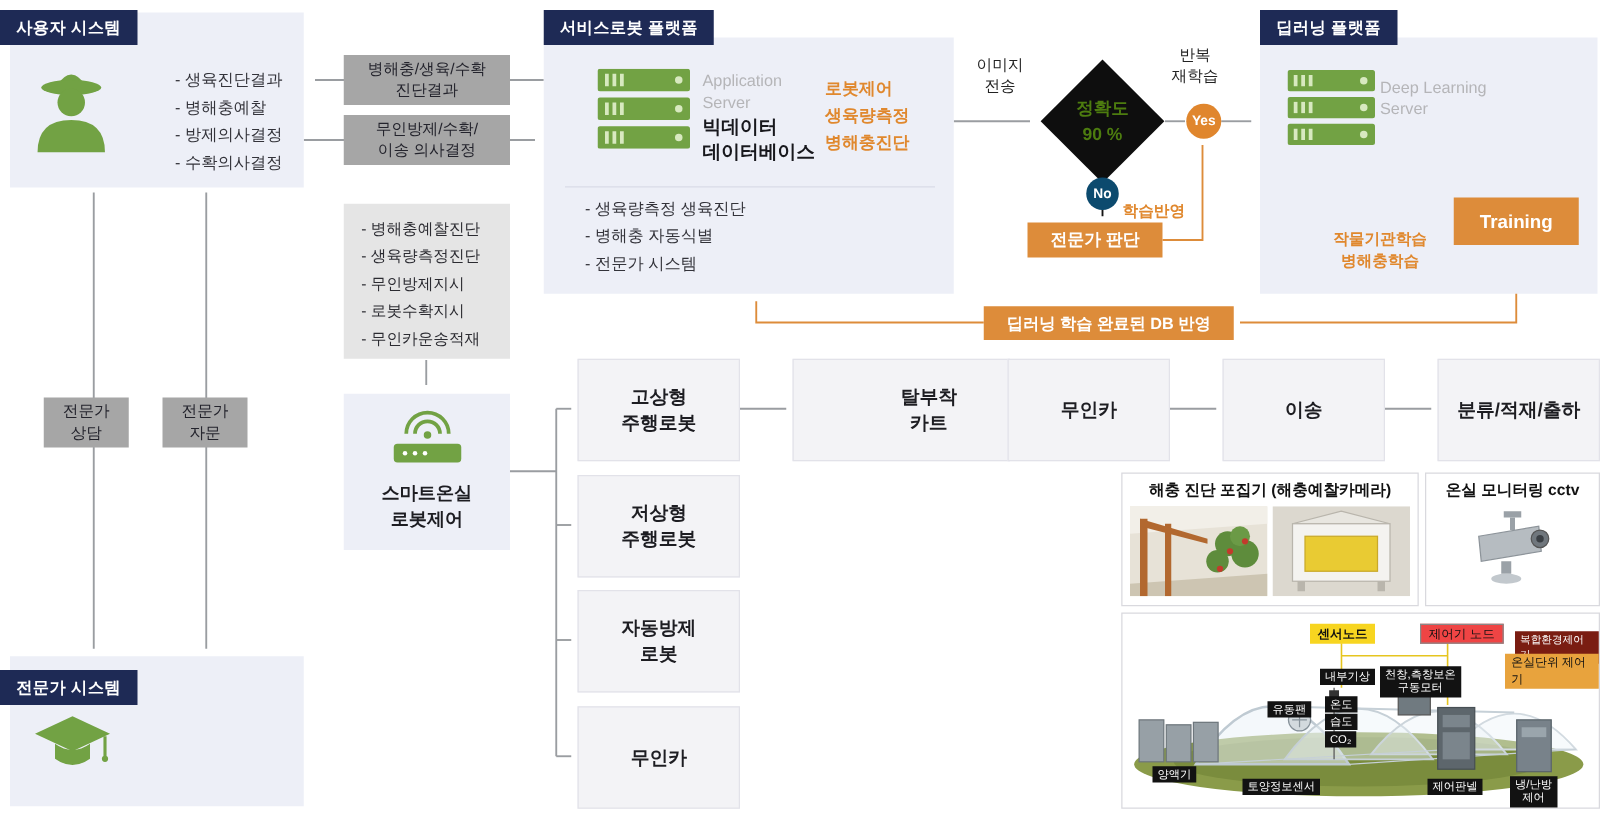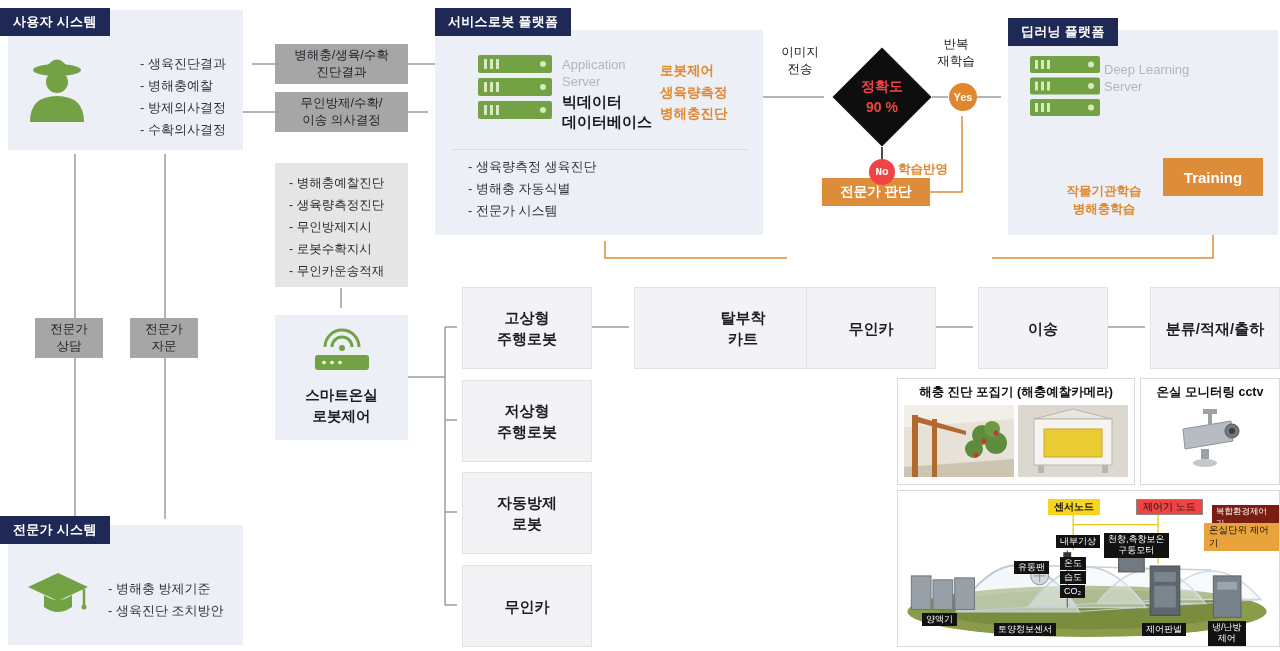--- a/index.html
+++ b/index.html
@@ -132,31 +132,31 @@
   <div style="position:absolute;z-index:2;left:452px;top:149px;width:296px;height:1px;background:#d9dce8;"></div>
   <div class="list" style="left:468px;top:156px;">
     <div>- 생육량측정 생육진단</div>
     <div>- 병해충 자동식별</div>
     <div>- 전문가 시스템</div>
   </div>
 
   <div class="lbl" style="left:772px;top:44px;width:56px;">이미지
 전송</div>
   <div style="position:absolute;z-index:2;left:847px;top:62px;width:70px;height:70px;background:#0e0e0e;transform:rotate(45deg);"></div>
-  <div class="pre" style="position:absolute;z-index:3;left:832px;top:76px;width:100px;text-align:center;color:#ef4444;font-weight:bold;font-size:14px;line-height:1.5;">정확도
+  <div class="pre" style="position:absolute;z-index:3;left:832px;top:76px;width:100px;text-align:center;color:#4d7c0f;font-weight:bold;font-size:14px;line-height:1.5;">정확도
 90 %</div>
   <div class="lbl" style="left:924px;top:36px;width:64px;">반복
 재학습</div>
   <div class="circle" style="left:949px;top:83px;width:28px;height:28px;background:#e0862d;">Yes</div>
-  <div class="circle" style="left:869px;top:159px;width:26px;height:26px;background:#ef4444;font-family:Liberation Mono, monospace;">No</div>
+  <div class="circle" style="left:869px;top:142px;width:26px;height:26px;background:#0c4a6e;">No</div>
   <div style="position:absolute;z-index:3;left:898px;top:161px;font-size:12.5px;font-weight:bold;color:#e0882e;">학습반영</div>
   <div class="orangebox" style="left:822px;top:178px;width:108px;height:28px;font-size:13.5px;">전문가 판단</div>
 
   <div class="panel" style="left:1008px;top:30px;width:270px;height:205px;"></div>
-  <div class="badge" style="left:1008px;top:18px;text-align:center;">딥러닝 플랫폼</div>
+  <div class="badge" style="left:1008px;top:8px;text-align:center;">딥러닝 플랫폼</div>
   <svg class="icon" style="left:1030px;top:56px;" width="70" height="60" viewBox="0 0 70 60">
     <g fill="#72a244">
       <rect x="0" y="0" width="70" height="17" rx="2"></rect>
       <rect x="0" y="21.5" width="70" height="17" rx="2"></rect>
       <rect x="0" y="43" width="70" height="17" rx="2"></rect>
     </g>
     <g fill="#d8e9c0">
       <rect x="5" y="4" width="3" height="9"></rect>
         <rect x="11" y="4" width="3" height="9"></rect>
         <rect x="17" y="4" width="3" height="9"></rect>
@@ -170,20 +170,21 @@
         <rect x="17" y="47" width="3" height="9"></rect>
         <circle cx="61" cy="51.5" r="3"></circle>
     </g>
   </svg>
   <div class="cap-gray pre" style="left:1104px;top:62px;">Deep Learning
 Server</div>
   <div class="orangebox" style="left:1163px;top:158px;width:100px;height:38px;font-size:15px;">Training</div>
   <div class="pre" style="position:absolute;z-index:2;left:1052px;top:182px;width:104px;text-align:center;font-size:12.5px;font-weight:bold;color:#e0882e;line-height:1.45;">작물기관학습
 병해충학습</div>
 
+  <div class="orangebox" style="left:787px;top:245px;width:200px;height:27px;font-size:13px;">딥러닝 학습 완료된 DB 반영</div>
 
   <div style="position:absolute;z-index:2;left:275px;top:163px;width:133px;height:124px;background:#e5e5e5;padding:9px 0 0 14px;box-sizing:border-box;font-size:12.5px;color:#2b2b31;line-height:22px;">
     <div>- 병해충예찰진단</div>
     <div>- 생육량측정진단</div>
     <div>- 무인방제지시</div>
     <div>- 로봇수확지시</div>
     <div>- 무인카운송적재</div>
   </div>
 
   <div class="panel" style="left:275px;top:315px;width:133px;height:125px;"></div>
@@ -212,31 +213,27 @@
   <div class="node" style="left:806px;top:287px;width:128px;height:80px;">무인카</div>
   <div class="node" style="left:978px;top:287px;width:128px;height:80px;">이송</div>
   <div class="node" style="left:1150px;top:287px;width:128px;height:80px;">분류/적재/출하</div>
 
   <div class="graybox" style="left:35px;top:318px;width:68px;height:40px;">전문가
 상담</div>
   <div class="graybox" style="left:130px;top:318px;width:68px;height:40px;">전문가
 자문</div>
 
   <div class="panel" style="left:8px;top:525px;width:235px;height:120px;"></div>
-  <div class="badge" style="left:0;top:516px;">전문가 시스템</div>
+  <div class="badge" style="left:0;top:536px;">전문가 시스템</div>
   <svg class="icon" style="left:26px;top:565px;" width="64" height="58" viewBox="0 0 64 58">
     <polygon points="32,8 62,22 32,36 2,22" fill="#72a244"></polygon>
     <path d="M18,30 V42 Q32,52 46,42 V30 Q32,40 18,30 Z" fill="#72a244"></path>
     <path d="M58,24 V40" stroke="#72a244" stroke-width="2.5" fill="none"></path>
     <circle cx="58" cy="42" r="2.5" fill="#72a244"></circle>
   </svg>
-  <div class="list" style="left:108px;top:578px;">
-    <div>- 병해충 방제기준</div>
-    <div>- 생육진단 조치방안</div>
-  </div>
 
   <div class="frame" style="left:897px;top:378px;width:236px;height:105px;">
     <div class="frame-title">해충 진단 포집기 (해충예찰카메라)</div>
     <svg style="position:absolute;left:6px;top:26px;" width="110" height="72" viewBox="0 0 110 72">
       <rect width="110" height="72" fill="#e7e2d7"></rect>
       <path d="M0,0 L110,0 L110,14 L0,22 Z" fill="#f2efe8"></path>
       <path d="M0,72 L110,72 L110,54 L0,62 Z" fill="#cdc5b2"></path>
       <rect x="8" y="10" width="6" height="62" fill="#b2682f"></rect>
       <rect x="28" y="14" width="5" height="58" fill="#b2682f"></rect>
       <path d="M8,10 L62,26 L62,30 L8,16 Z" fill="#b2682f"></path>

